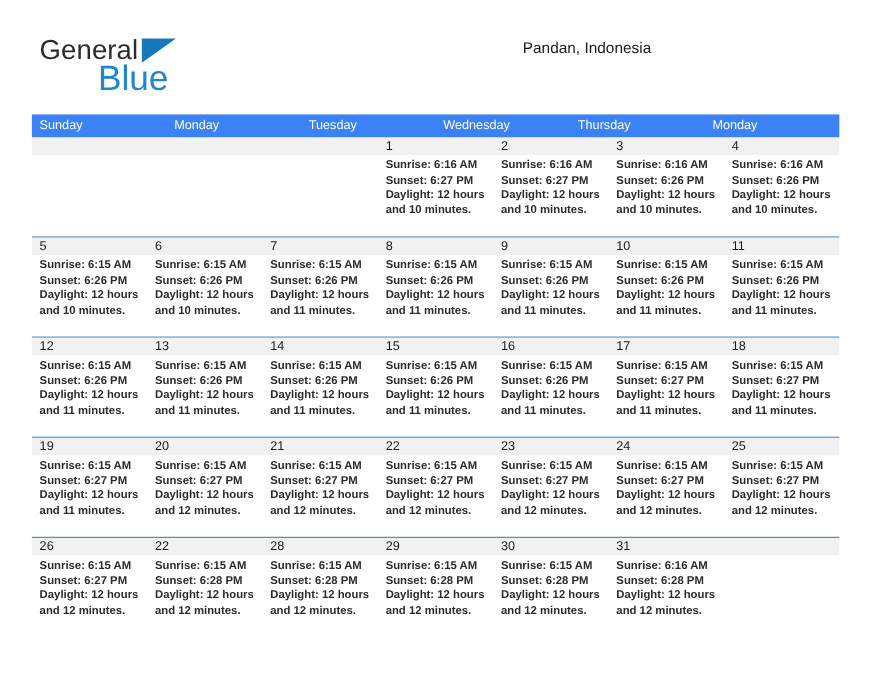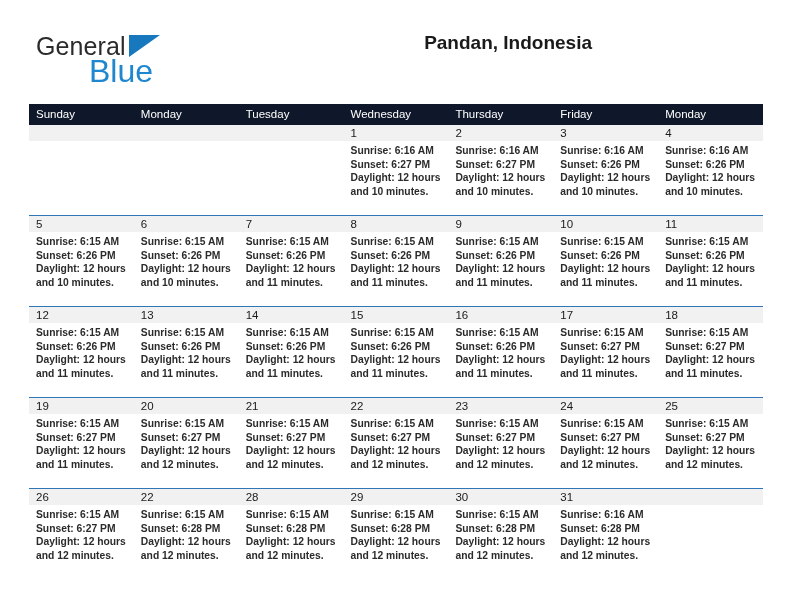--- a/index.html
+++ b/index.html
@@ -55,37 +55,37 @@
     right: 36px; top: 28px;
     text-align: right;
   }
   .cal-title {
     font-size: 27px;
     font-weight: 400;
     color: #1a1a1a;
     line-height: 33px;
   }
   .cal-subtitle {
-    font-size: 19px;
-    font-weight: 700;
+    font-size: 14px;
+    font-weight: 400;
     color: #1a1a1a;
     line-height: 22px;
     margin-top: 4px;
   }
 
   
   .calendar {
     position: absolute;
     left: 29px;
     top: 104px;
     width: 734px;
   }
   .dow-row {
     display: flex;
-    background: #0f172a;
+    background: #3b82f6;
     height: 21px;
   }
   .dow {
     flex: 1 1 0;
     color: #ffffff;
     font-size: 11.5px;
     line-height: 21px;
     padding-left: 7px;
     white-space: nowrap;
     overflow: hidden;
@@ -152,21 +152,20 @@
   </div>
 
   <div class="calendar">
 
     <div class="dow-row">
       <div class="dow">Sunday</div>
       <div class="dow">Monday</div>
       <div class="dow">Tuesday</div>
       <div class="dow">Wednesday</div>
       <div class="dow">Thursday</div>
-      <div class="dow">Friday</div>
       <div class="dow">Monday</div>
     </div>
 
     <div id="weeks-container">
         <div class="week">
           <div class="numbar"></div>
           <div class="week-cells">
             <div class="cell empty">
               <div class="daynum"></div>
               <div class="lines">

